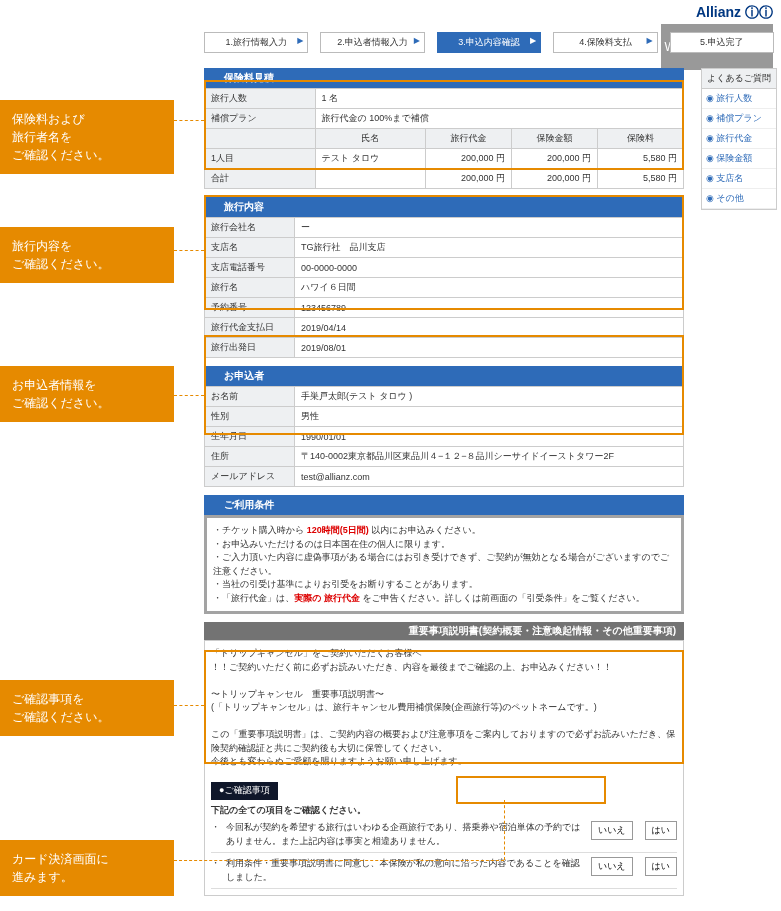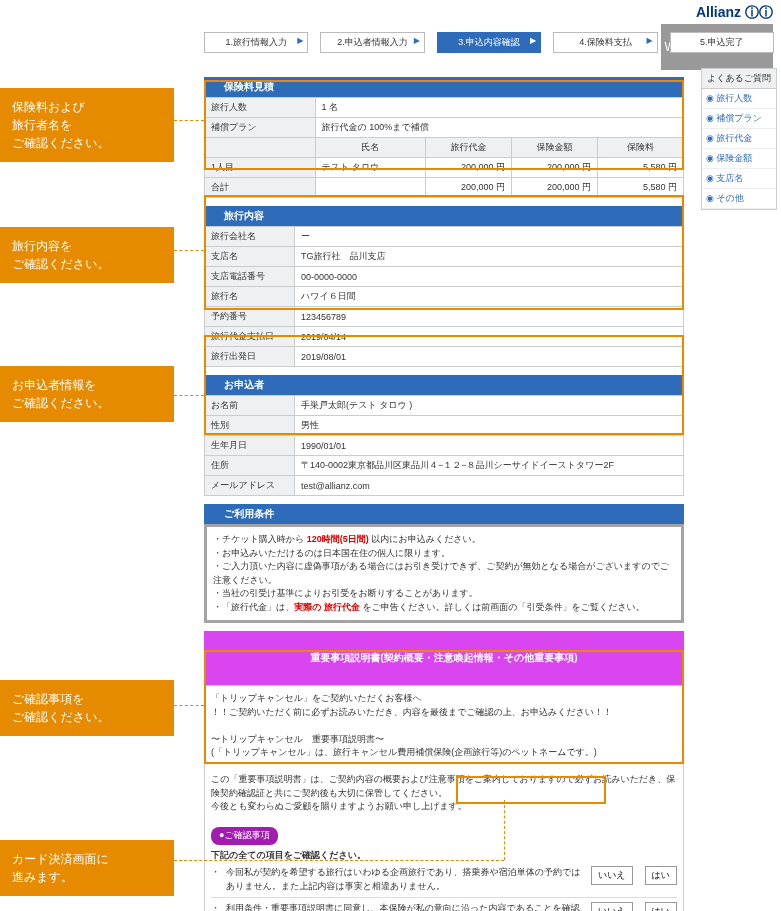--- a/index.html
+++ b/index.html
@@ -5,50 +5,50 @@
 *{box-sizing:border-box;margin:0;padding:0;font-family:"Meiryo","Hiragino Kaku Gothic Pro",sans-serif}
 body{background:#fff;width:781px;height:911px;position:relative;font-size:10px;color:#333}
 .logo{position:absolute;top:4px;right:8px;text-align:right}
 .brand{font-weight:bold;font-size:14px;color:#003781}
 .brand-sub{font-size:12px;color:#aaa;background:#999;color:#fff;padding:16px 4px;display:inline-block;margin-top:2px}
 .callout{position:absolute;left:0;background:#e68a00;color:#fff;padding:10px 12px;width:174px;font-size:12px;line-height:1.5;z-index:5}
 .line{position:absolute;border-top:1px dashed #e68a00;z-index:4}
 .line-v{position:absolute;border-left:1px dashed #e68a00;z-index:4}
 .highlight{position:absolute;border:2px solid #e68a00;z-index:3;pointer-events:none}
 .content{position:absolute;left:204px;top:32px;width:570px}
-.steps{display:flex;gap:12px;margin-bottom:24px}
+.steps{display:flex;gap:12px;margin-bottom:15px}
 .step{flex:1;border:1px solid #bbb;padding:3px 4px;text-align:center;font-size:9px;position:relative;background:#fff}
 .step.active{background:#2e6bb8;color:#fff;border-color:#2e6bb8}
 .arrow{position:absolute;right:4px;top:3px;color:#2e6bb8;font-size:8px}
 .step.active .arrow{color:#fff}
 .section-h{background:#2e6bb8;color:#fff;padding:3px 20px;font-size:10px;font-weight:bold}
 .tbl{width:100%;border-collapse:collapse;margin-bottom:8px}
 .tbl th,.tbl td{border:1px solid #ccc;padding:3px 6px;font-size:9px;text-align:left}
 .tbl th{background:#eef0f2;font-weight:normal;width:90px}
 .tbl .num{text-align:right}
 .tbl .hd{background:#eef0f2;text-align:center;font-weight:normal}
 .side{position:absolute;right:4px;top:68px;width:76px;border:1px solid #ccc}
 .side-h{background:#eef0f2;padding:3px 4px;font-size:9px;text-align:center;border-bottom:1px solid #ccc}
 .side-i{padding:3px 4px;font-size:9px;color:#2e6bb8;border-bottom:1px solid #eee}
 .side-i::before{content:"◉ ";color:#2e6bb8}
 .main{width:480px}
 .terms{border:3px solid #a3a3a3;padding:6px;font-size:9px;line-height:1.5;margin-bottom:8px}
 .red{color:#d00;font-weight:bold}
-.imp-h{background:#d946ef;color:#fff;padding:20px 8px;font-size:10px;font-weight:bold;text-align:center}
+.imp-h{background:#737373;color:#fff;padding:2px 8px;font-size:10px;font-weight:bold;text-align:right}
 .imp-body{border:1px solid #ccc;padding:6px;font-size:9px;line-height:1.5}
-.conf-h{background:#a21caf;color:#fff;padding:2px 8px;font-size:9px;border-radius:8px;display:inline-block;margin-bottom:4px}
+.conf-h{background:#0f172a;color:#fff;padding:2px 8px;font-size:9px;border-radius:0;display:inline-block;margin-bottom:4px}
 .conf-item{border-bottom:1px solid #ddd;padding:4px 0;display:flex;align-items:flex-start;gap:6px}
 .conf-item .txt{flex:1;font-size:9px}
 .btns{display:flex;gap:12px}
 .btn-s{border:1px solid #999;padding:2px 6px;font-size:9px;background:#fff;cursor:pointer}
 </style>
 </head>
 <body>
 
-<div class="callout" style="top:88px"><span style="white-space:pre-line">保険料および
+<div class="callout" style="top:100px"><span style="white-space:pre-line">保険料および
 旅行者名を
 ご確認ください。</span></div>
 <div class="callout" style="top:227px"><span style="white-space:pre-line">旅行内容を
 ご確認ください。</span></div>
 <div class="callout" style="top:366px"><span style="white-space:pre-line">お申込者情報を
 ご確認ください。</span></div>
 <div class="callout" style="top:680px"><span style="white-space:pre-line">ご確認事項を
 ご確認ください。</span></div>
 <div class="callout" style="top:840px"><span style="white-space:pre-line">カード決済画面に
 進みます。</span></div>

